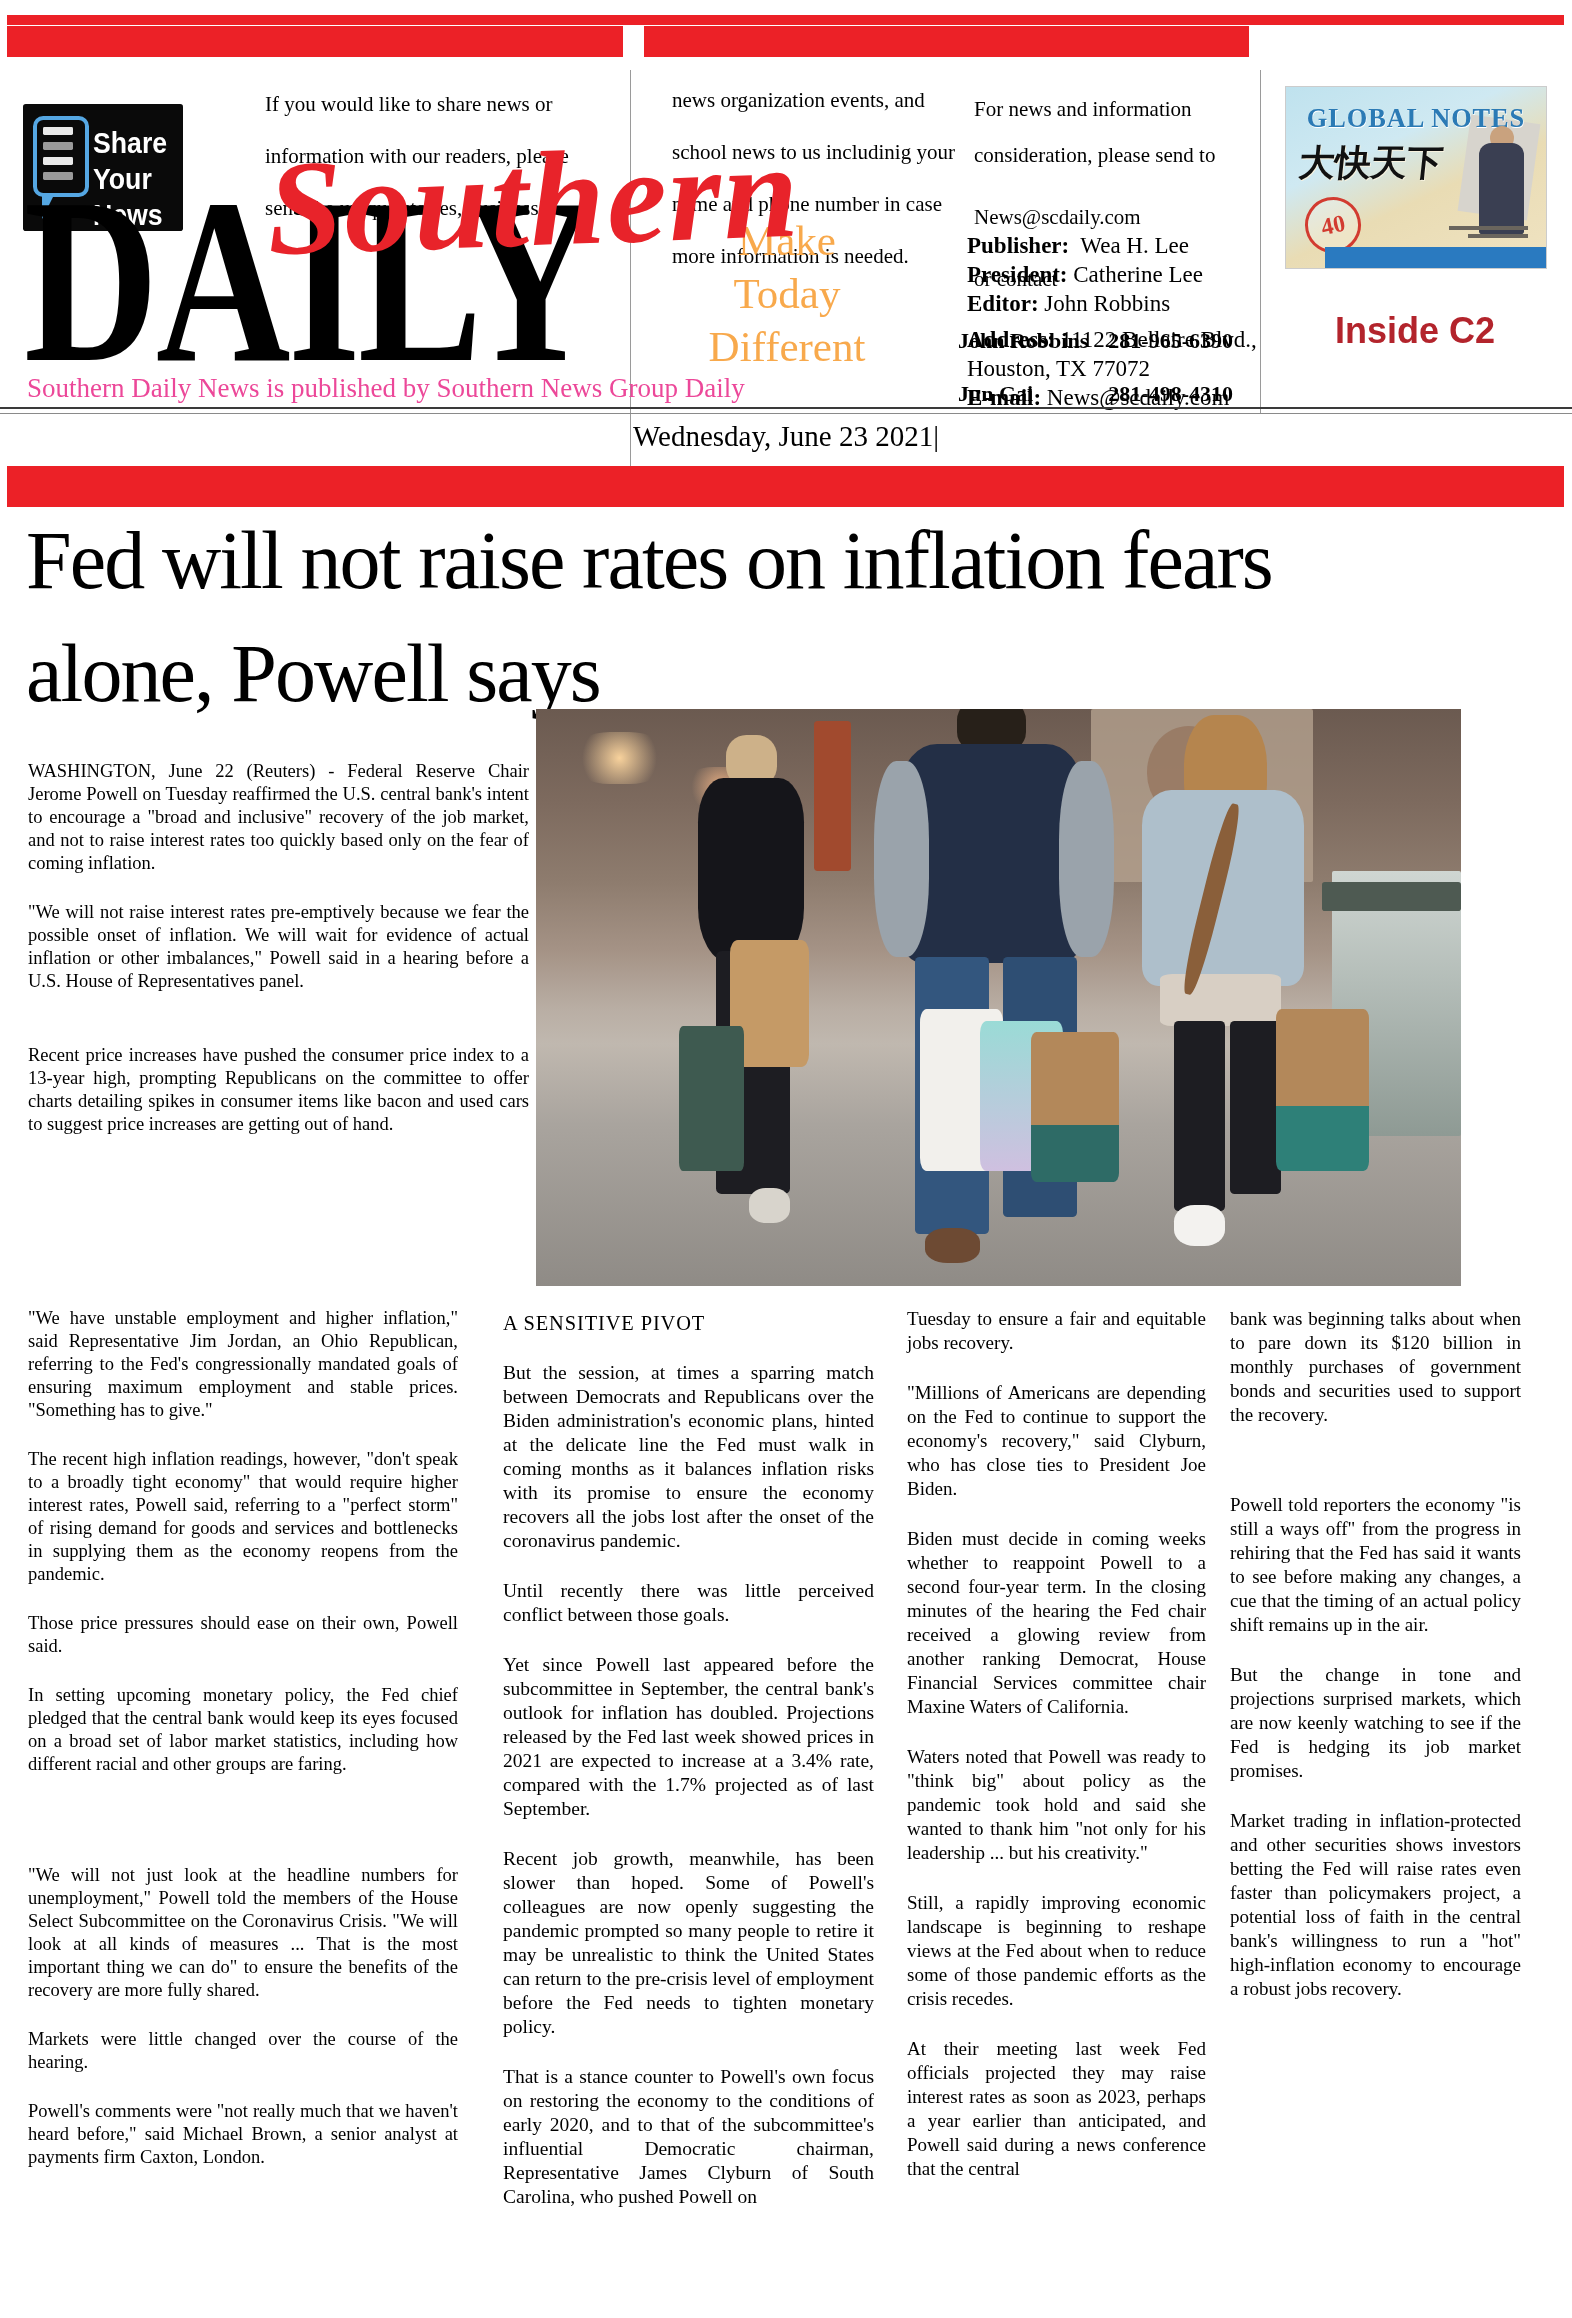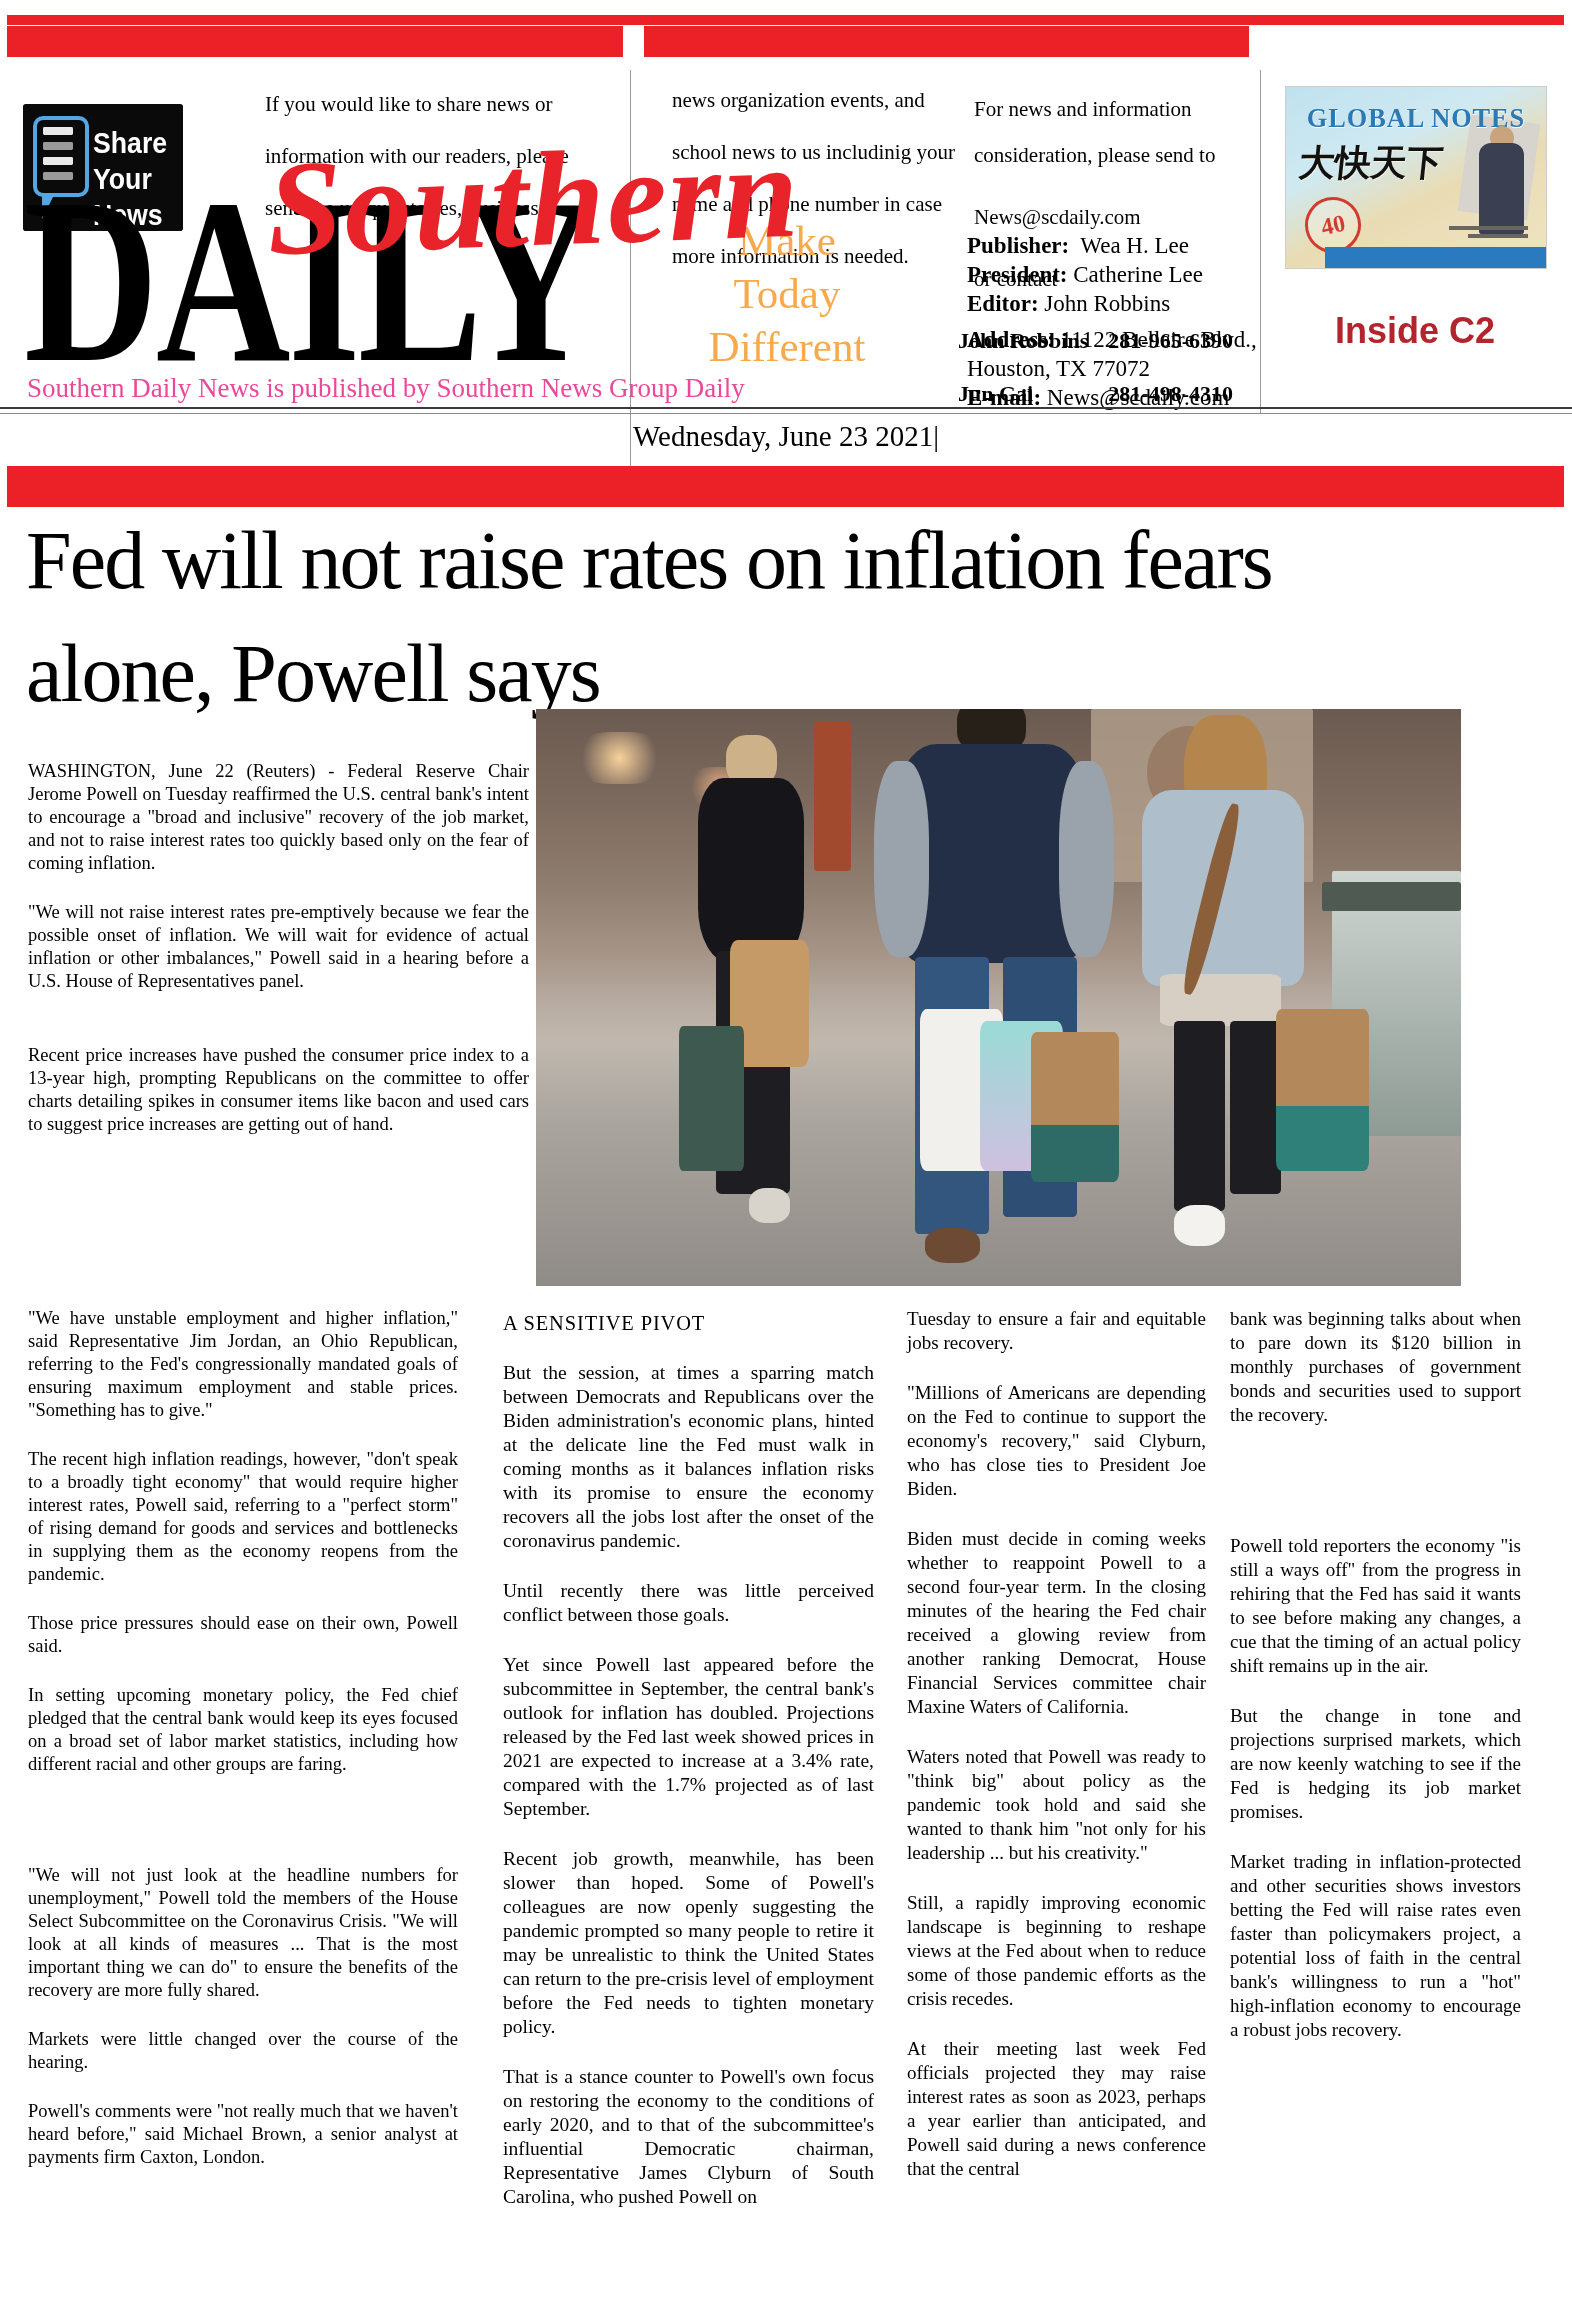--- a/index.html
+++ b/index.html
@@ -203,19 +203,19 @@
     <p>Tuesday to ensure a fair and equitable jobs recovery.</p>
     <p>"Millions of Americans are depending on the Fed to continue to support the economy's recovery," said Clyburn, who has close ties to President Joe Biden.</p>
     <p>Biden must decide in coming weeks whether to reappoint Powell to a second four-year term. In the closing minutes of the hearing the Fed chair received a glowing review from another ranking Democrat, House Financial Services committee chair Maxine Waters of California.</p>
     <p>Waters noted that Powell was ready to "think big" about policy as the pandemic took hold and said she wanted to thank him "not only for his leadership ... but his creativity."</p>
     <p>Still, a rapidly improving economic landscape is beginning to reshape views at the Fed about when to reduce some of those pandemic efforts as the crisis recedes.</p>
     <p>At their meeting last week Fed officials projected they may raise interest rates as soon as 2023, perhaps a year earlier than anticipated, and Powell said during a news conference that the central</p>
   </div>
 
   <div class="abs col c34" style="left:1230px;top:1307px;width:291px;">
     <p>bank was beginning talks about when to pare down its $120 billion in monthly purchases of government bonds and securities used to support the recovery.</p>
-    <p style="margin-top:107px;">Powell told reporters the economy "is still a ways off" from the progress in rehiring that the Fed has said it wants to see before making any changes, a cue that the timing of an actual policy shift remains up in the air.</p>
+    <p style="margin-top:66px;">Powell told reporters the economy "is still a ways off" from the progress in rehiring that the Fed has said it wants to see before making any changes, a cue that the timing of an actual policy shift remains up in the air.</p>
     <p>But the change in tone and projections surprised markets, which are now keenly watching to see if the Fed is hedging its job market promises.</p>
     <p>Market trading in inflation-protected and other securities shows investors betting the Fed will raise rates even faster than policymakers project, a potential loss of faith in the central bank's willingness to run a "hot" high-inflation economy to encourage a robust jobs recovery.</p>
   </div>
 
 </div>
 
 
 </body></html>

